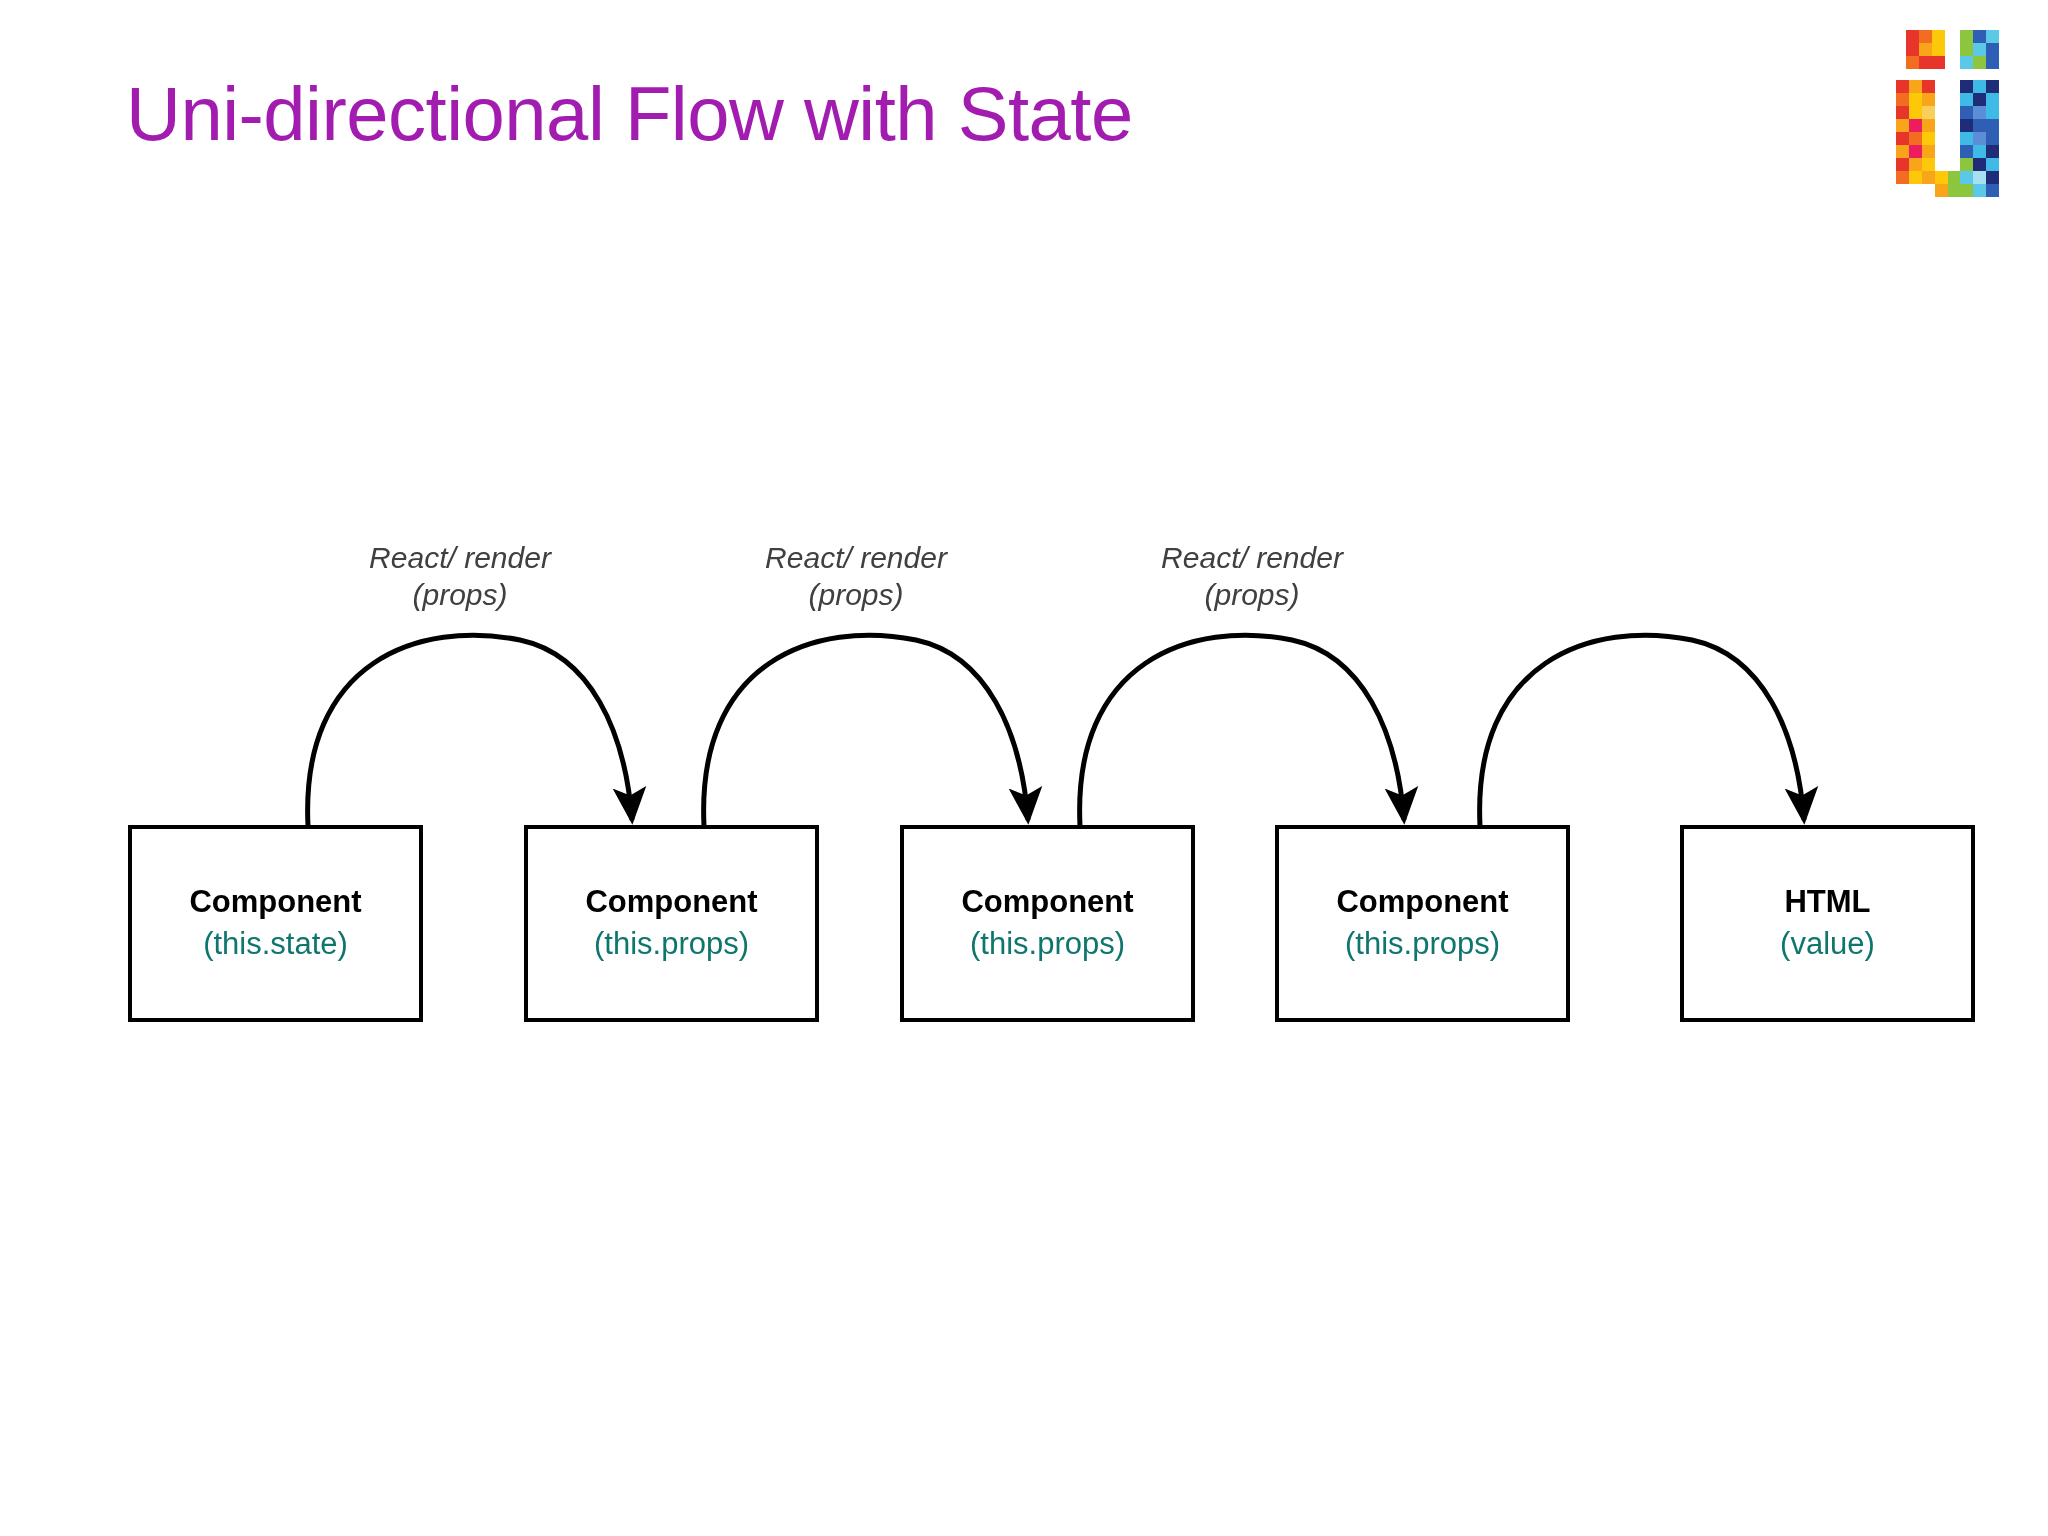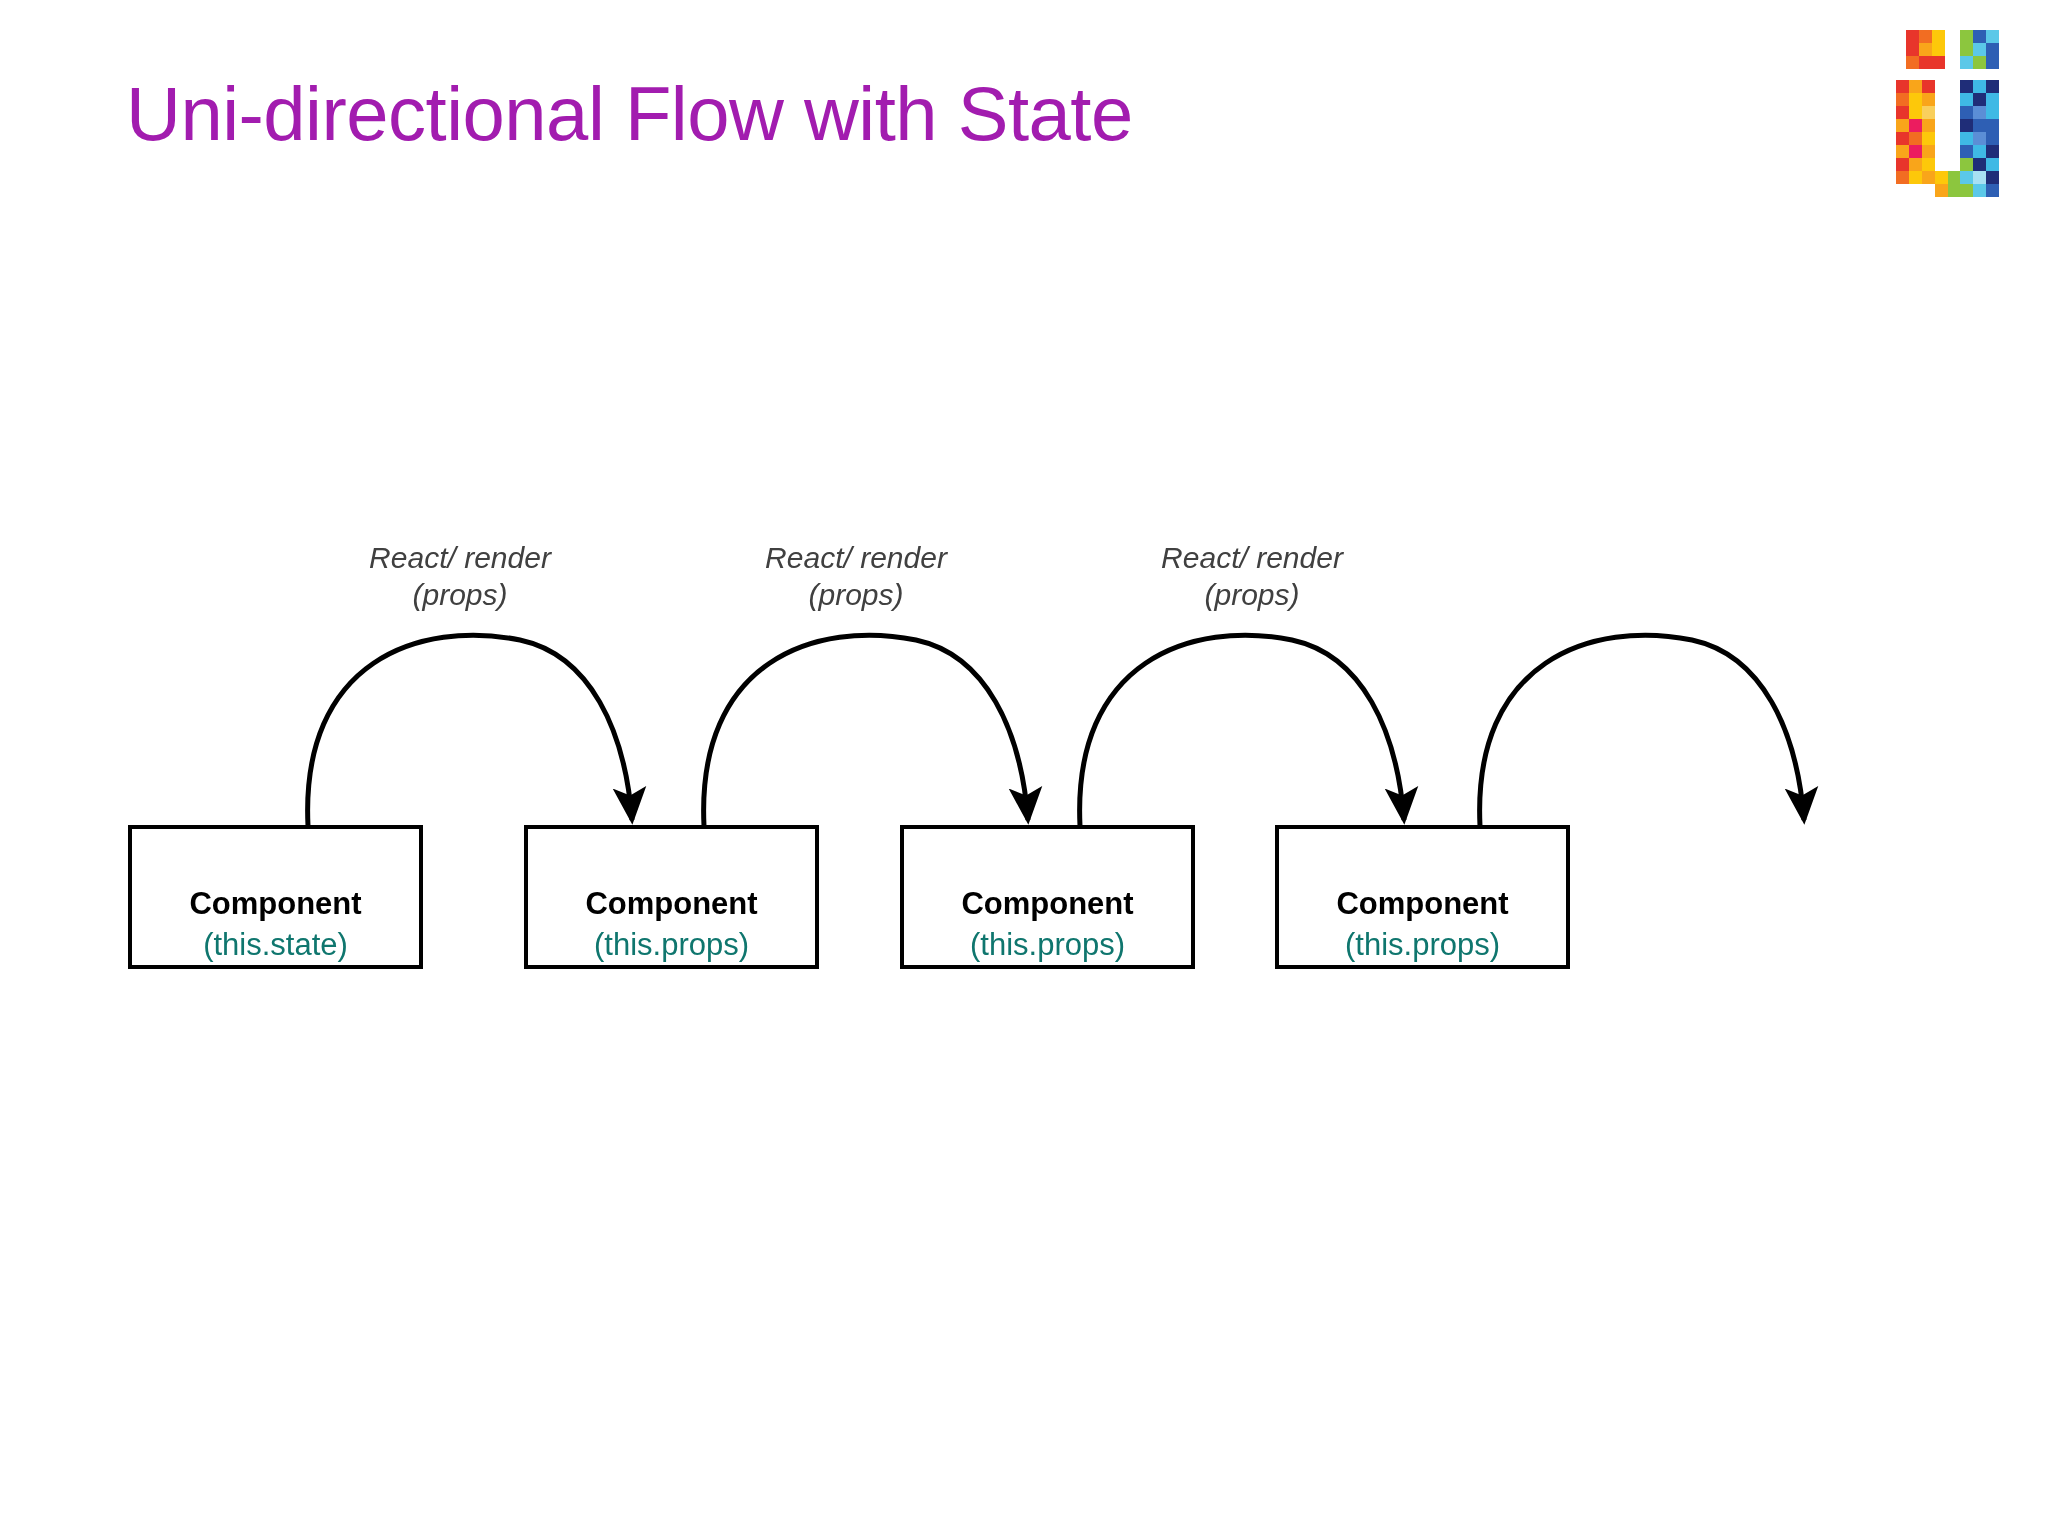--- a/index.html
+++ b/index.html
@@ -55,25 +55,25 @@
     height: 1536px;
     pointer-events: none;
   }
 
   
   .node-box {
     position: absolute;
     box-sizing: border-box;
     border: 4px solid #000000;
     background: #ffffff;
-    height: 144px;
+    height: 197px;
     display: flex;
     flex-direction: column;
     align-items: center;
-    justify-content: flex-end;
+    justify-content: center;
   }
   .node-title {
     font-size: 31px;
     font-weight: bold;
     color: #000000;
     line-height: 1.25;
     white-space: nowrap;
   }
   .node-sub {
     font-size: 31px;
@@ -238,14 +238,18 @@
   <div class="node-box" style="left:900px; top:825px; width:295px;">
     <div class="node-title">Component</div>
     <div class="node-sub">(this.props)</div>
   </div>
 
   <div class="node-box" style="left:1275px; top:825px; width:295px;">
     <div class="node-title">Component</div>
     <div class="node-sub">(this.props)</div>
   </div>
 
+  <div class="node-box" style="left:1680px; top:825px; width:295px;">
+    <div class="node-title">HTML</div>
+    <div class="node-sub">(value)</div>
+  </div>
 
 </div>
 
 </body></html>

